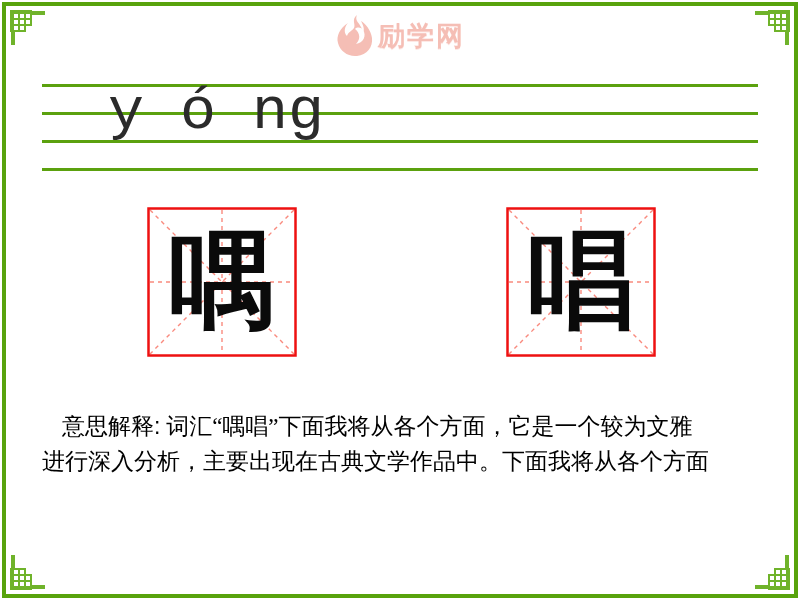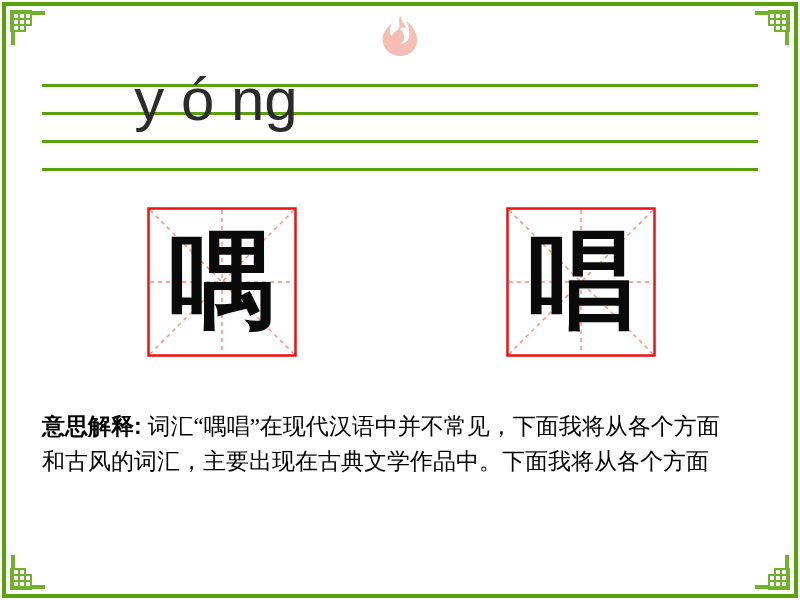--- a/index.html
+++ b/index.html
@@ -28,22 +28,22 @@
   .logo-text {
     color:var(--logo-pink,#f5beb5); font-size:27px; font-weight:bold;
     letter-spacing:2px; font-family:"Liberation Sans", sans-serif;
     text-shadow:0 1px 0 #fde9e6;
   }
   
   .guideline { position:absolute; left:42px; width:716px; height:3px;
                background:var(--line-green,#5ba10e); }
   .gl1 { top:84px; }  .gl2 { top:112px; }  .gl3 { top:140px; }  .gl4 { top:168px; }
   .pinyin-word {
-    position:absolute; top:70px; transform:translateX(-50%);
-    font-family:Liberation Sans, sans-serif;
+    position:absolute; top:82px; transform:translateX(-50%);
+    font-family:Liberation Mono, monospace;
     font-size:60px; line-height:60px; color:var(--pinyin-ink,#2b2b2b);
     white-space:pre;
   }
   .pw1 { left:216px; }  .pw2 { left:570px; }
   
   .charbox { position:absolute; top:207px; width:150px; height:150px; }
   .cb1 { left:147px; }  .cb2 { left:506px; }
   .charbox svg { position:absolute; left:0; top:0; display:block; }
   .grid-border { fill:none; stroke:var(--box-red,#ee1111); stroke-width:2.5; }
   .grid-guide  { stroke:var(--guide-red,#f98a7e); stroke-width:1.4;
@@ -52,21 +52,21 @@
     position:absolute; left:0; top:0; width:100%; height:150px;
     line-height:150px; text-align:center; font-size:106px; font-weight:bold;
     color:#0a0a0a; font-family:"Liberation Serif",serif;
   }
   
   .meaning {
     position:absolute; left:42px; top:409px; width:720px;
     font-family:"Liberation Serif",serif; font-size:23px; line-height:35px;
     color:var(--text-black,#000); white-space:nowrap;
   }
-  .meaning-label { font-weight:bold; font-family:"Liberation Sans",sans-serif; }
+  .meaning-label { font-weight:normal; font-family:"Liberation Sans",sans-serif;margin-left:20px; }
 </style>
 </head>
 <body>
 
 <div class="page">
 
   <div class="frame-edge edge-top"></div>
   <div class="frame-edge edge-bottom"></div>
   <div class="frame-edge edge-left"></div>
   <div class="frame-edge edge-right"></div>
@@ -91,20 +91,21 @@
         <path fill-rule="evenodd" d="M8,8 H30 V24 H24 V30 H8 Z M30,9 H43 V13 H30 Z M9,30 H13 V43 H9 Z M12,12 h4 v4 h-4 Z M18,12 h4 v4 h-4 Z M24,12 h4 v4 h-4 Z M12,18 h4 v4 h-4 Z M18,18 h4 v4 h-4 Z M24,18 h4 v4 h-4 Z M12,24 h4 v4 h-4 Z M18,24 h4 v4 h-4 Z"></path>
       </svg>
   </div>
 
   <div class="logo">
     <svg viewBox="0 0 40 44">
       <path fill="#f5beb5" d="M22,1 C16,6 21,10 19,14 C17,17 13,18 12,22 C8,18 10,12 13,9 C5,14 1,22 3,29 C5,37 13,43 22,42 C32,41 38,33 37,24 C36,16 30,9 26,7 C28,11 30,15 28,19 C27,13 24,10 22,7 C21,5 21,3 22,1 Z"></path>
       <path fill="#ffffff" d="M20,15 C25,19 26,25 21,30 C28,29 32,22 28,16 C26,13 22,13 20,15 Z"></path>
       <path fill="#f5beb5" d="M12,31 C10,35 13,39 18,40 C13,41 8,38 8,33 Z"></path>
     </svg>
+    <span class="logo-text">励学网</span>
   </div>
 
   <div class="guideline gl1"></div>
   <div class="guideline gl2"></div>
   <div class="guideline gl3"></div>
   <div class="guideline gl4"></div>
   <span class="pinyin-word pw1">y ó ng</span>
 
   <div class="charbox cb1">
     <svg width="150" height="150" viewBox="0 0 150 150">
@@ -121,17 +122,17 @@
       <line class="grid-guide" x1="3" y1="3" x2="147" y2="147"></line>
       <line class="grid-guide" x1="147" y1="3" x2="3" y2="147"></line>
       <line class="grid-guide" x1="3" y1="75" x2="147" y2="75"></line>
       <line class="grid-guide" x1="75" y1="3" x2="75" y2="147"></line>
       <rect class="grid-border" x="1.5" y="1.5" width="147" height="147"></rect>
     </svg>
     <span class="char-glyph">唱</span>
   </div>
 
   <div class="meaning">
-    <div><span class="meaning-label">意思解释:</span> <span>词汇“喁唱”在现代汉语中并不常见，下面我将从各个方面</span></div>
-    <div>和古风的词汇，主要出现在古典文学作品中。下面我将从各个方面</div>
+    <div><span class="meaning-label">意思解释:</span> <span>词汇“喁唱”下面我将从各个方面，它是一个较为文雅</span></div>
+    <div>进行深入分析，主要出现在古典文学作品中。下面我将从各个方面</div>
   </div>
 
 </div>
 
 </body></html>

